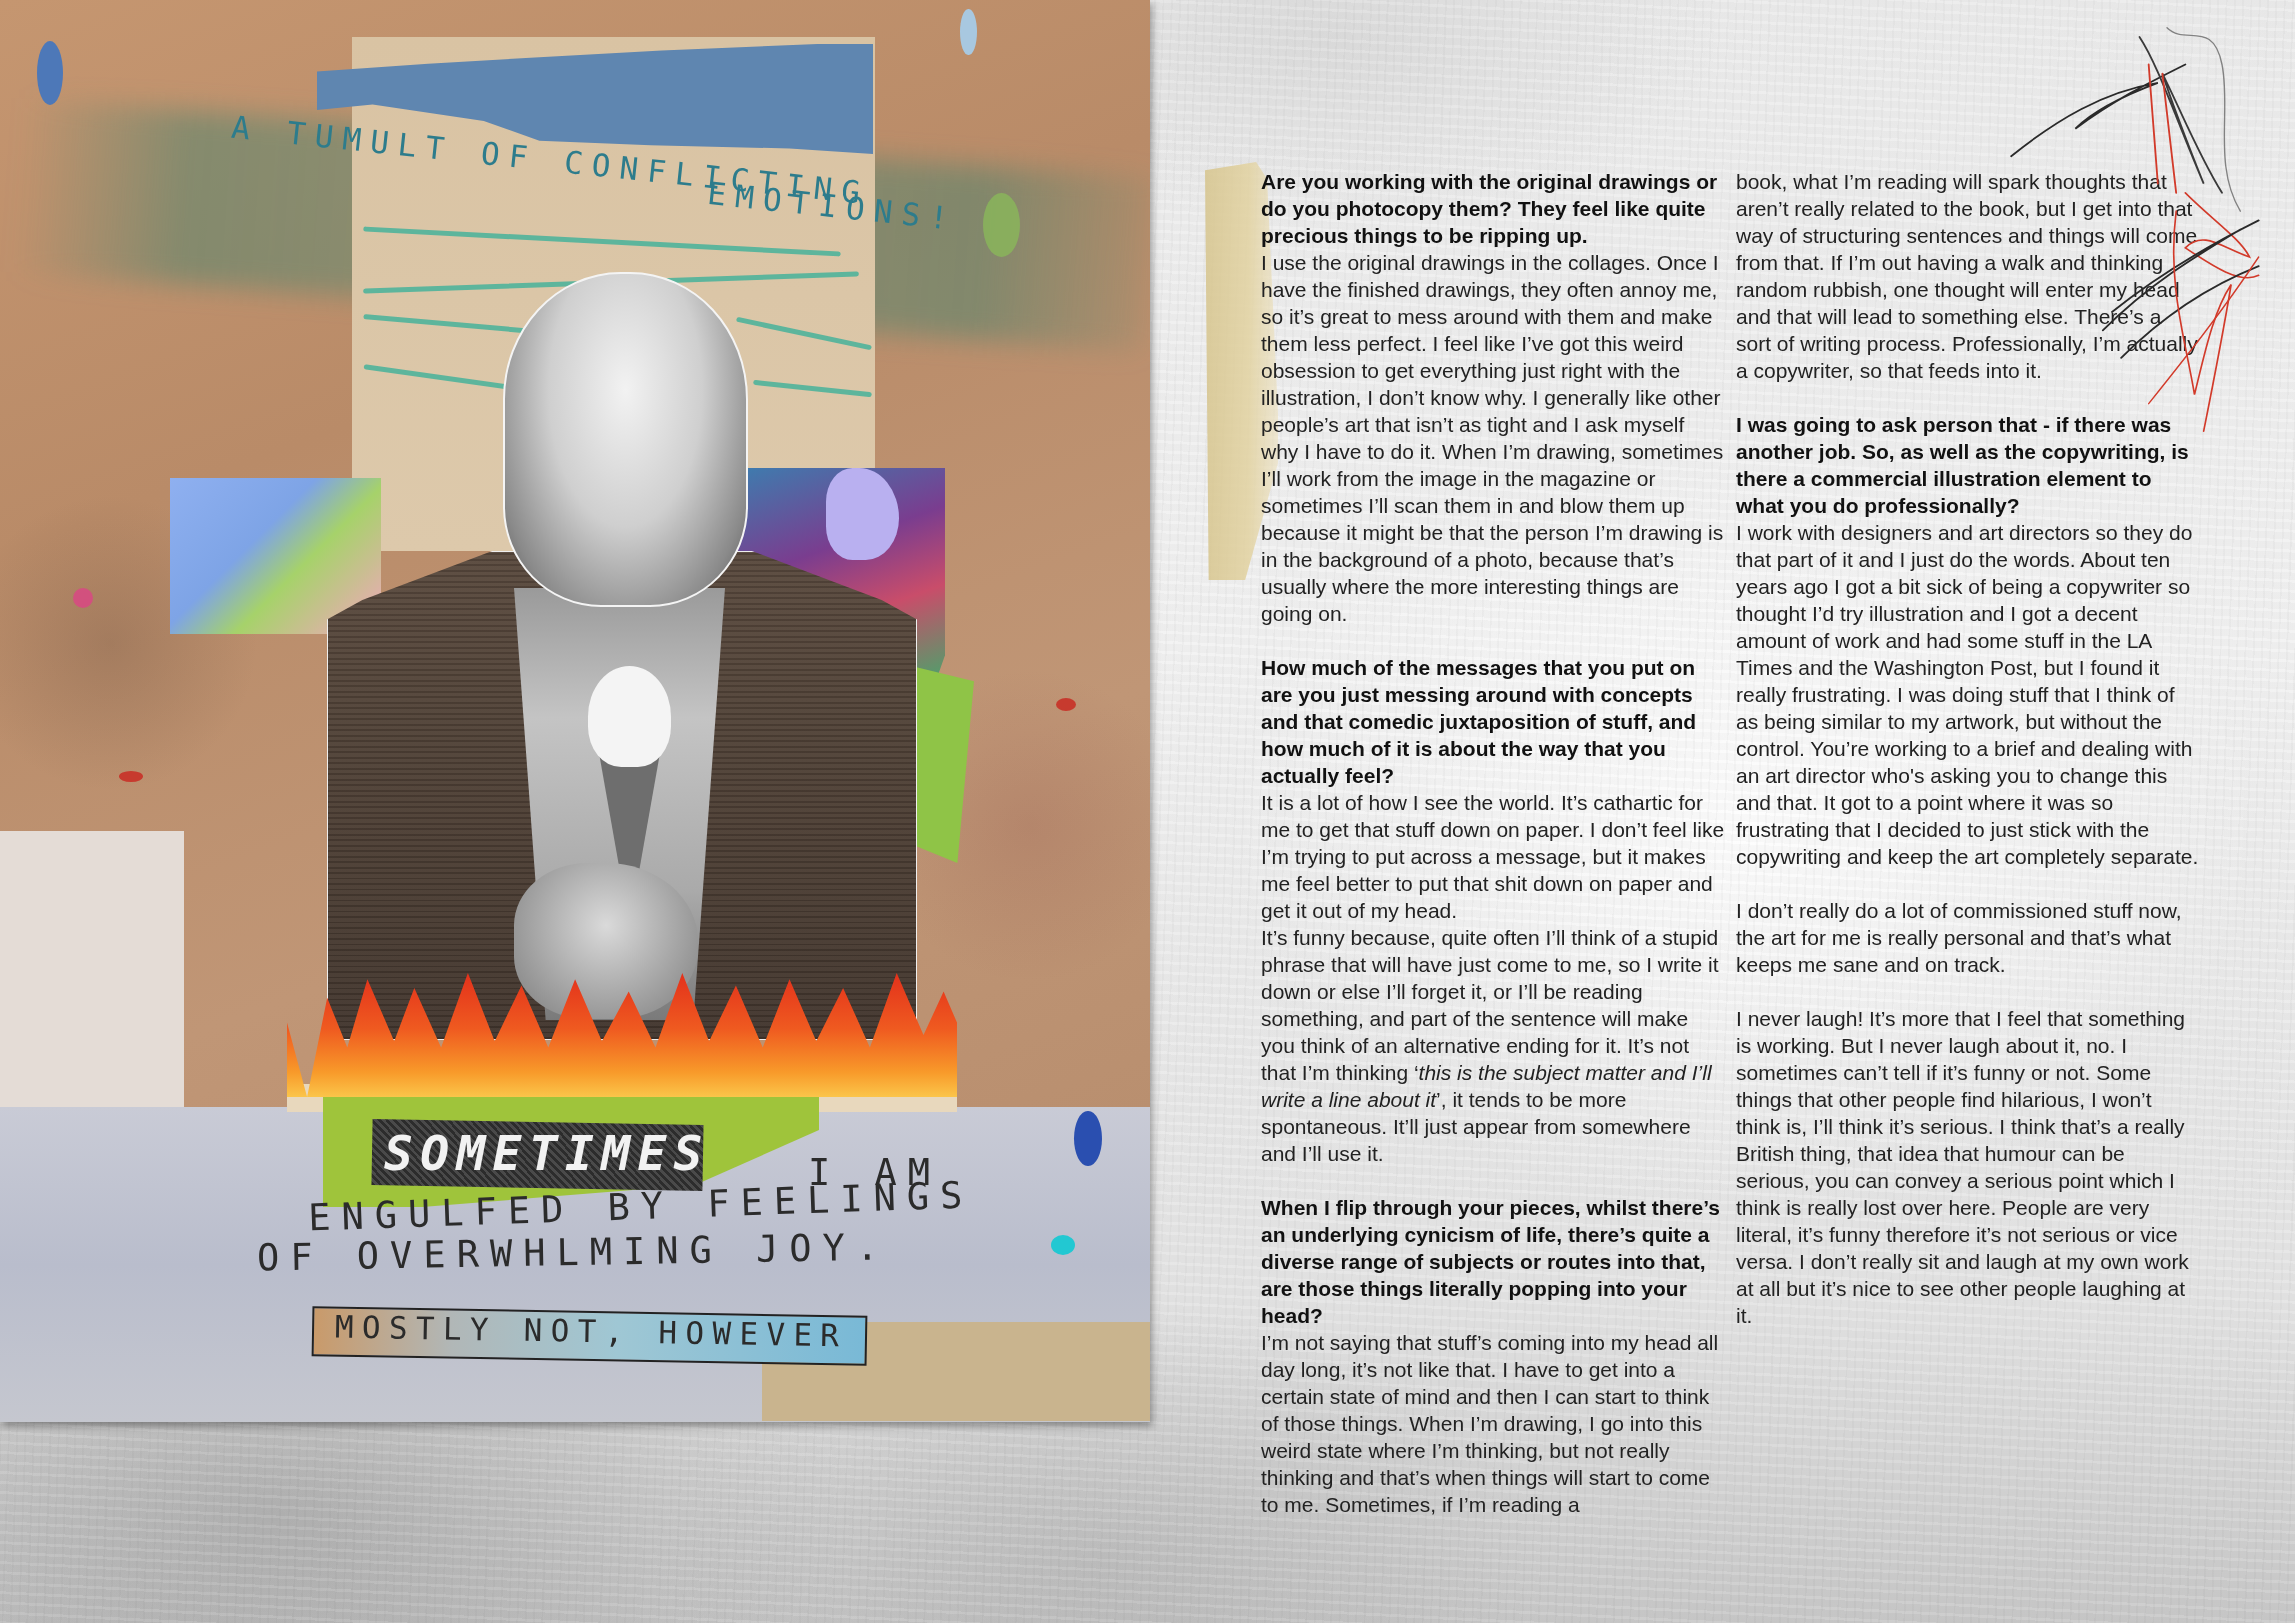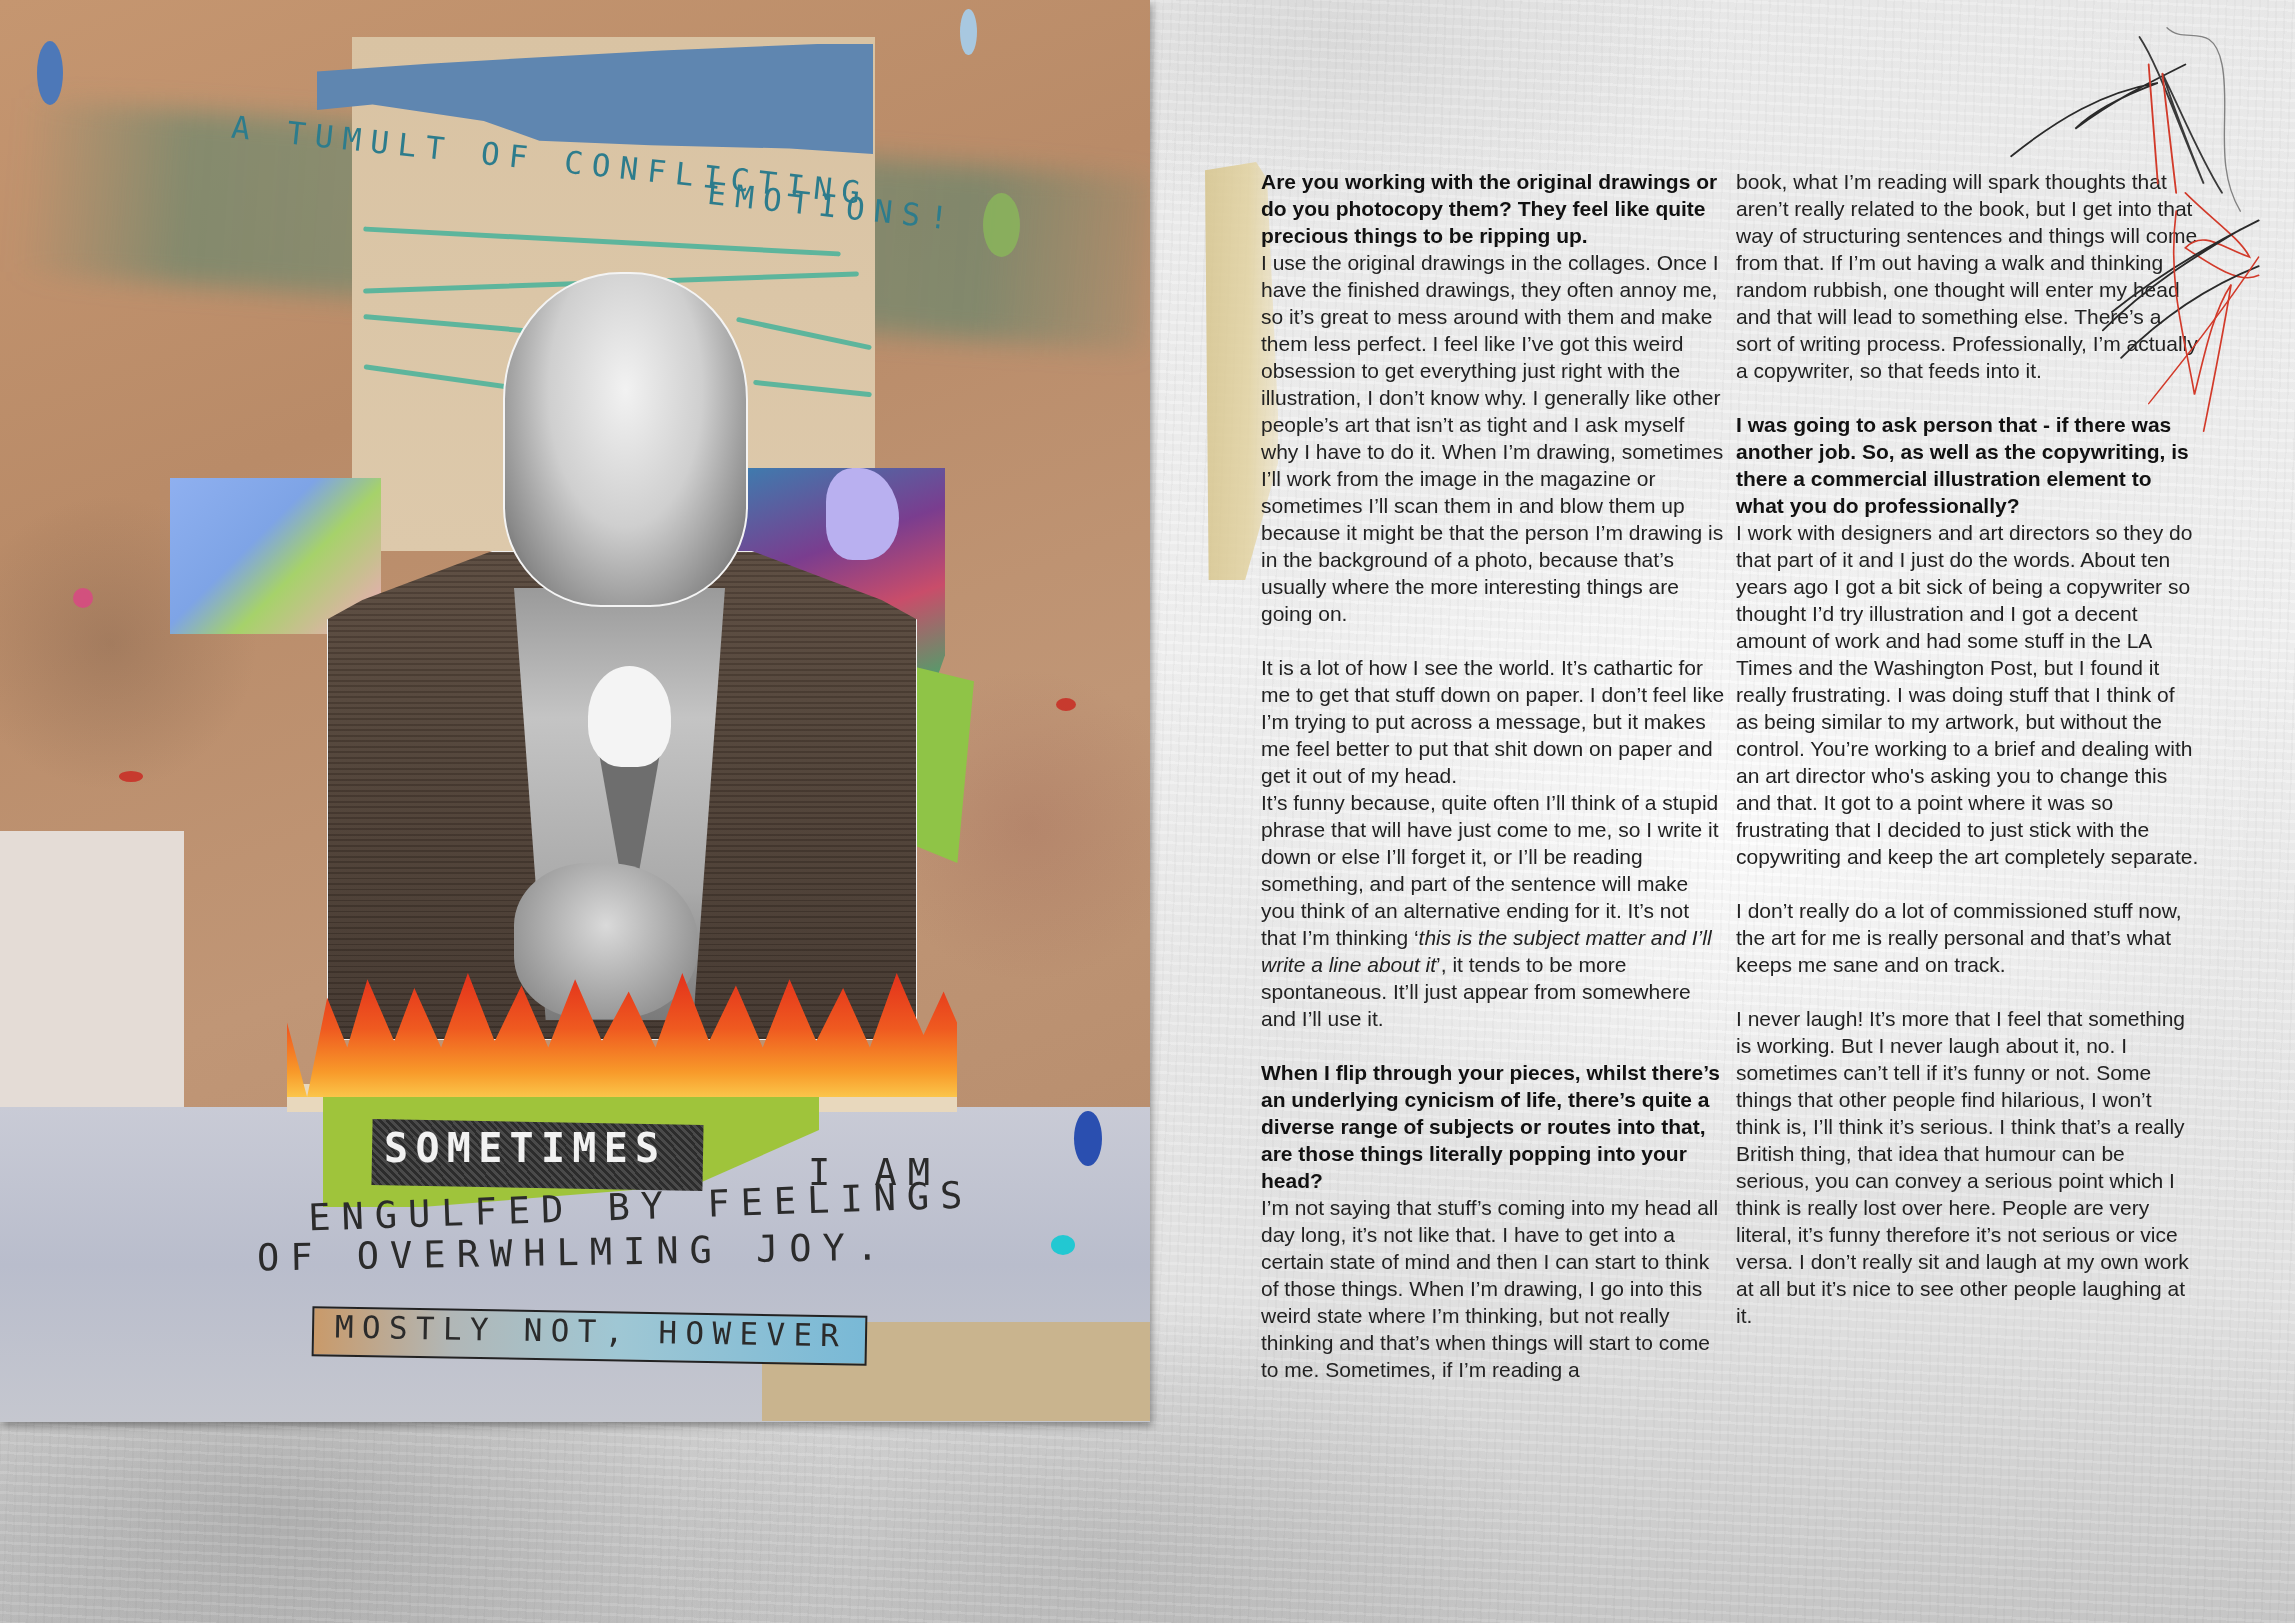--- a/index.html
+++ b/index.html
@@ -169,21 +169,21 @@
   <div class="piece icecream"></div>
   <div class="piece hand"></div>
 
   <div class="piece bottom-grey"></div>
   <div class="piece bottom-sand"></div>
   <div class="piece flame-base"></div>
   <div class="piece flames"></div>
 
   <div class="piece sometimes-strip"></div>
   <div class="piece sometimes-box"></div>
-  <div class="hand-text" style="left:384px;top:1125px;color:#f2f2f2;font-size:40px;font-weight:bold;letter-spacing:7.3px;">SOMETIMES</div>
+  <div class="hand-text" style="left:384px;top:1125px;color:#f2f2f2;font-size:48px;font-weight:bold;letter-spacing:7.3px;font-style:italic;">SOMETIMES</div>
   <div class="hand-text" style="left:808px;top:1151px;">I AM</div>
   <div class="hand-text" style="left:308px;top:1185px;transform:rotate(-2deg);">ENGULFED BY FEELINGS</div>
   <div class="hand-text" style="left:257px;top:1231px;transform:rotate(-1deg);">OF OVERWHLMING JOY.</div>
   <div class="piece mostly-box"></div>
   <div class="hand-text" style="left:335px;top:1313px;font-size:31px;letter-spacing:8.3px;transform:rotate(1deg);">MOSTLY NOT, HOWEVER</div>
 
   <div class="dot" style="left:37px;top:41px;width:26px;height:64px;background:#4d78b8;"></div>
   <div class="dot" style="left:983px;top:193px;width:37px;height:64px;background:#8ab85a;opacity:.8;"></div>
   <div class="dot" style="left:960px;top:9.2px;width:16.5px;height:46px;background:#a8c8e0;"></div>
   <div class="dot" style="left:1074px;top:1111px;width:27.5px;height:55px;background:#2a4fb0;"></div>
@@ -192,20 +192,21 @@
   <div class="dot" style="left:119px;top:771px;width:24px;height:11px;background:#c73a2e;"></div>
   <div class="dot" style="left:1056px;top:698px;width:20px;height:13px;background:#c73a2e;"></div>
 </div>
 
 <div class="tape"></div>
 
 <div class="column col1">
   <p class="q">Are you working with the original drawings or do you photocopy them? They feel like quite precious things to be ripping up.</p>
   <p class="a">I use the original drawings in the collages. Once I have the finished drawings, they often annoy me, so it’s great to mess around with them and make them less perfect. I feel like I’ve got this weird obsession to get everything just right with the illustration, I don’t know why. I generally like other people’s art that isn’t as tight and I ask myself why I have to do it. When I’m drawing, sometimes I’ll work from the image in the magazine or sometimes I’ll scan them in and blow them up because it might be that the person I’m drawing is in the background of a photo, because that’s usually where the more interesting things are going on.</p>
   <div class="gap"></div>
+  <p class="q">How much of the messages that you put on are you just messing around with concepts and that comedic juxtaposition of stuff, and how much of it is about the way that you actually feel?</p>
   <p class="a">It is a lot of how I see the world. It’s cathartic for me to get that stuff down on paper. I don’t feel like I’m trying to put across a message, but it makes me feel better to put that shit down on paper and get it out of my head.</p>
   <p class="a"><span>It’s funny because, quite often I’ll think of a stupid phrase that will have just come to me, so I write it down or else I’ll forget it, or I’ll be reading something, and part of the sentence will make you think of an alternative ending for it. It’s not that I’m thinking ‘</span><em>this is the subject matter and I’ll write a line about it</em><span>’, it tends to be more spontaneous. It’ll just appear from somewhere and I’ll use it.</span></p>
   <div class="gap"></div>
   <p class="q">When I flip through your pieces, whilst there’s an underlying cynicism of life, there’s quite a diverse range of subjects or routes into that, are those things literally popping into your head?</p>
   <p class="a">I’m not saying that stuff’s coming into my head all day long, it’s not like that. I have to get into a certain state of mind and then I can start to think of those things. When I’m drawing, I go into this weird state where I’m thinking, but not really thinking and that’s when things will start to come to me. Sometimes, if I’m reading a</p>
 </div>
 
 <div class="column col2">
   <p class="a">book, what I’m reading will spark thoughts that aren’t really related to the book, but I get into that way of structuring sentences and things will come from that. If I’m out having a walk and thinking random rubbish, one thought will enter my head and that will lead to something else. There’s a sort of writing process. Professionally, I’m actually a copywriter, so that feeds into it.</p>
   <div class="gap"></div>

